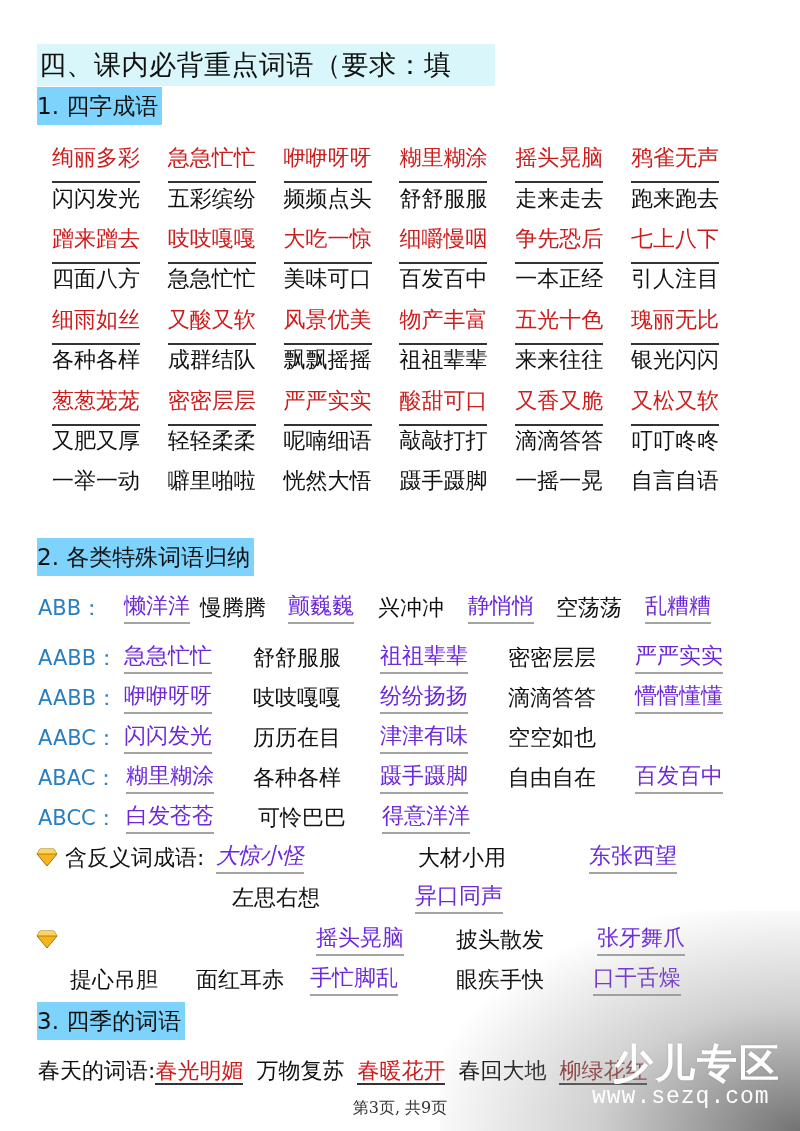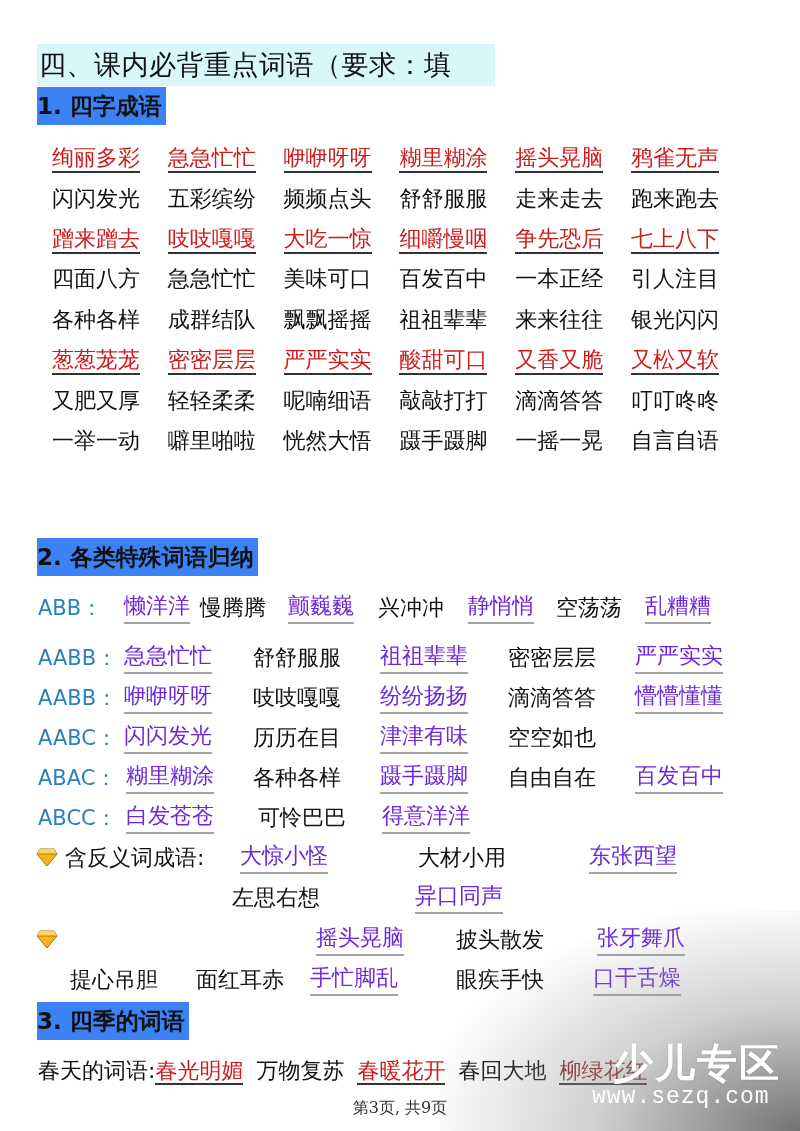--- a/index.html
+++ b/index.html
@@ -4,28 +4,28 @@
 <style>
   * { box-sizing: border-box; margin: 0; padding: 0; }
   html, body { width: 800px; height: 1131px; overflow: hidden; background: #ffffff; }
   body { position: relative; font-family: "DejaVu Sans", "Liberation Sans", sans-serif; color: #111; }
 
   .h1 {
     position: absolute; left: 37px; top: 44px; height: 42px; width: 458px;
     background: #d9f7fb; font-size: 27px; line-height: 42px; padding-left: 2px; letter-spacing: 0.5px;
   }
   .h2 {
-    position: absolute; left: 37px; height: 38px; background: #3b82f6;
-    font-size: 23px; line-height: 38px; padding-right: 4px; font-weight: bold;
+    position: absolute; left: 37px; height: 38px; background: #7dd3fc;
+    font-size: 23px; line-height: 38px; padding-right: 4px;
   }
 
   .grid { position: absolute; left: 52px; top: 138px; width: 720px; }
   .grid-row { display: flex; height: 40.4px; align-items: center; }
   .grid-cell { width: 115.8px; font-size: 22px; white-space: nowrap; line-height: 28px; }
-  .grid-cell.red span { color: #cc1d1d; border-bottom: 2px solid #333; padding-bottom: 1px; }
+  .grid-cell.red span { color: #cc1d1d; border-bottom: 2px solid #333; padding-bottom: 11px; }
   .grid-cell.black span { color: #111; }
 
   .pat { position: absolute; left: 38px; width: 740px; height: 40px; font-size: 22px; line-height: 36px; white-space: nowrap; }
   .pat .lbl { color: #2a7fc0; font-size: 21px; }
   .pat .w { position: absolute; top: 0; }
   .w.red { color: #6d28d9; border-bottom: 2px solid #a3a3a3; line-height: 32px; }
   .w.black { color: #111; }
 
   .gem { display: inline-block; width: 22px; height: 22px; vertical-align: -3px; }
 
@@ -77,20 +77,28 @@
   </div>
   <div class="grid-row">
     <div class="grid-cell black"><span>四面八方</span></div>
     <div class="grid-cell black"><span>急急忙忙</span></div>
     <div class="grid-cell black"><span>美味可口</span></div>
     <div class="grid-cell black"><span>百发百中</span></div>
     <div class="grid-cell black"><span>一本正经</span></div>
     <div class="grid-cell black"><span>引人注目</span></div>
   </div>
   <div class="grid-row">
+    <div class="grid-cell red"><span>细雨如丝</span></div>
+    <div class="grid-cell red"><span>又酸又软</span></div>
+    <div class="grid-cell red"><span>风景优美</span></div>
+    <div class="grid-cell red"><span>物产丰富</span></div>
+    <div class="grid-cell red"><span>五光十色</span></div>
+    <div class="grid-cell red"><span>瑰丽无比</span></div>
+  </div>
+  <div class="grid-row">
     <div class="grid-cell black"><span>各种各样</span></div>
     <div class="grid-cell black"><span>成群结队</span></div>
     <div class="grid-cell black"><span>飘飘摇摇</span></div>
     <div class="grid-cell black"><span>祖祖辈辈</span></div>
     <div class="grid-cell black"><span>来来往往</span></div>
     <div class="grid-cell black"><span>银光闪闪</span></div>
   </div>
   <div class="grid-row">
     <div class="grid-cell red"><span>葱葱茏茏</span></div>
     <div class="grid-cell red"><span>密密层层</span></div>
@@ -174,21 +182,21 @@
 
 <div class="pat" style="top:840px; left:36px;">
   <span class="gem">
     <svg viewBox="0 0 22 22" width="22" height="22">
         <polygon points="4,3 18,3 21,8 11,20 1,8" fill="#f7b51d" stroke="#a07010" stroke-width="1"></polygon>
         <polygon points="4,3 18,3 21,8 1,8" fill="#fcd55a"></polygon>
         <line x1="1" y1="8" x2="21" y2="8" stroke="#a07010" stroke-width="0.8"></line>
       </svg>
   </span>
   <span>含反义词成语:</span>
-  <span class="w red" style="left:204px;">大惊小怪</span>
+  <span class="w red" style="left:180px;font-style:italic;">大惊小怪</span>
   <span class="w black" style="left:382px;">大材小用</span>
   <span class="w red" style="left:553px;">东张西望</span>
 </div>
 <div class="pat" style="top:880px; left:36px;">
   <span class="w black" style="left:196px;">左思右想</span>
   <span class="w red" style="left:379px;">异口同声</span>
 </div>
 
 <div class="pat" style="top:922px; left:36px;">
   <span class="gem">

